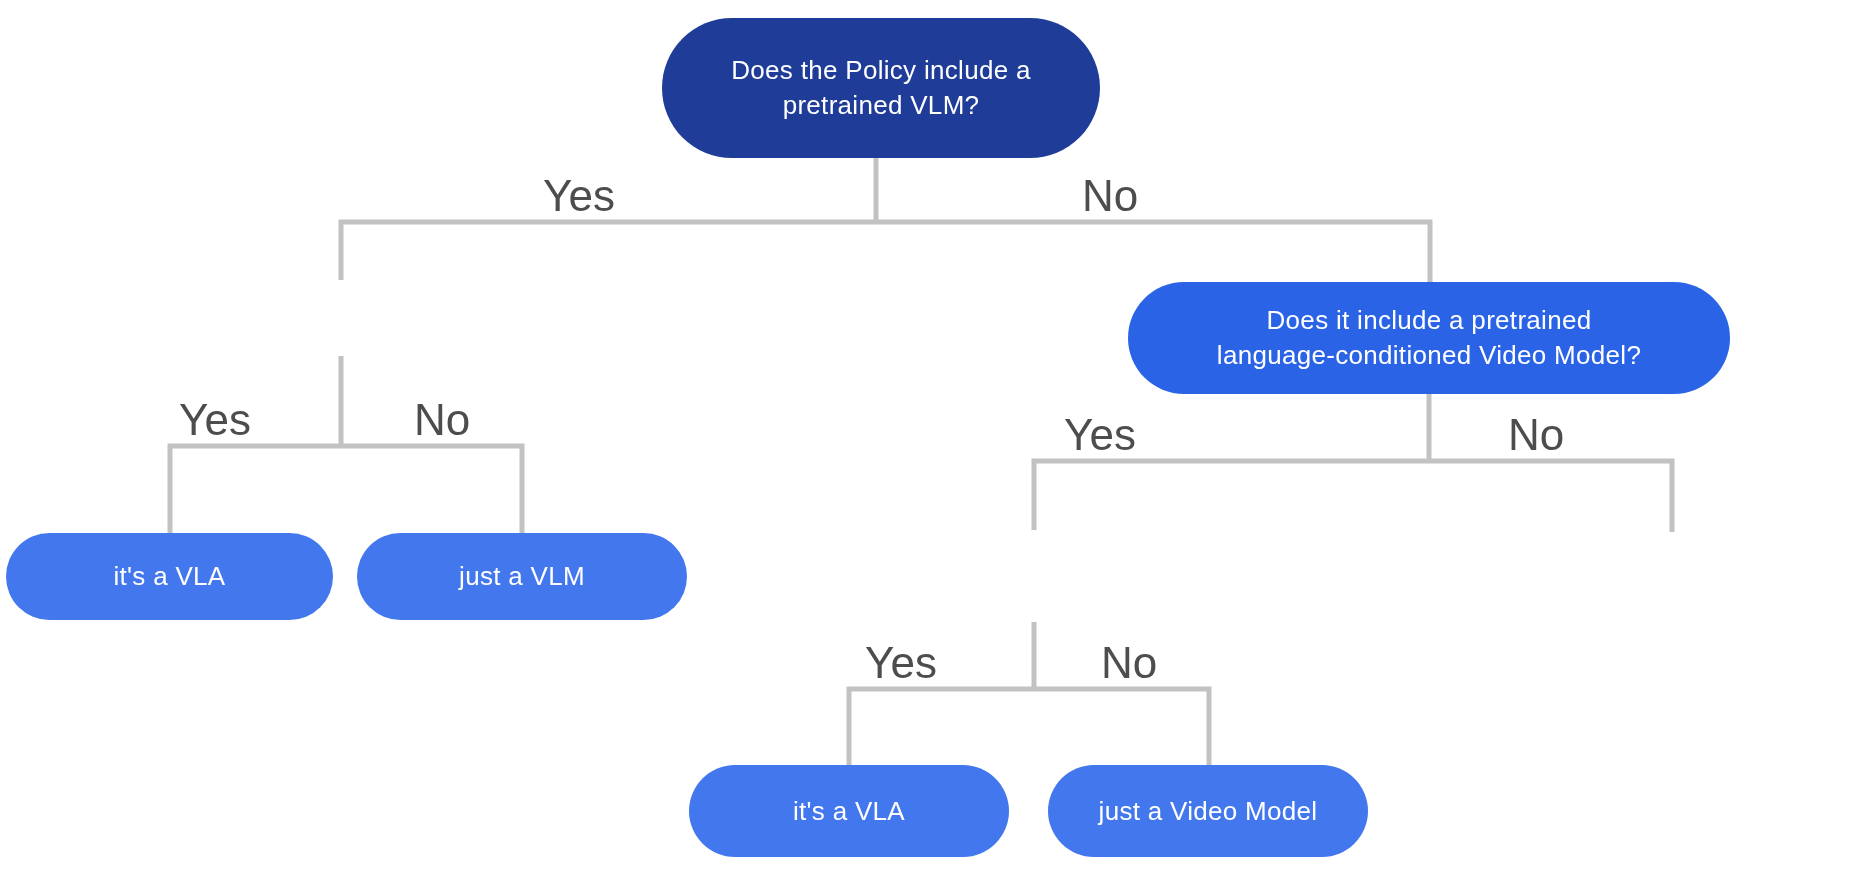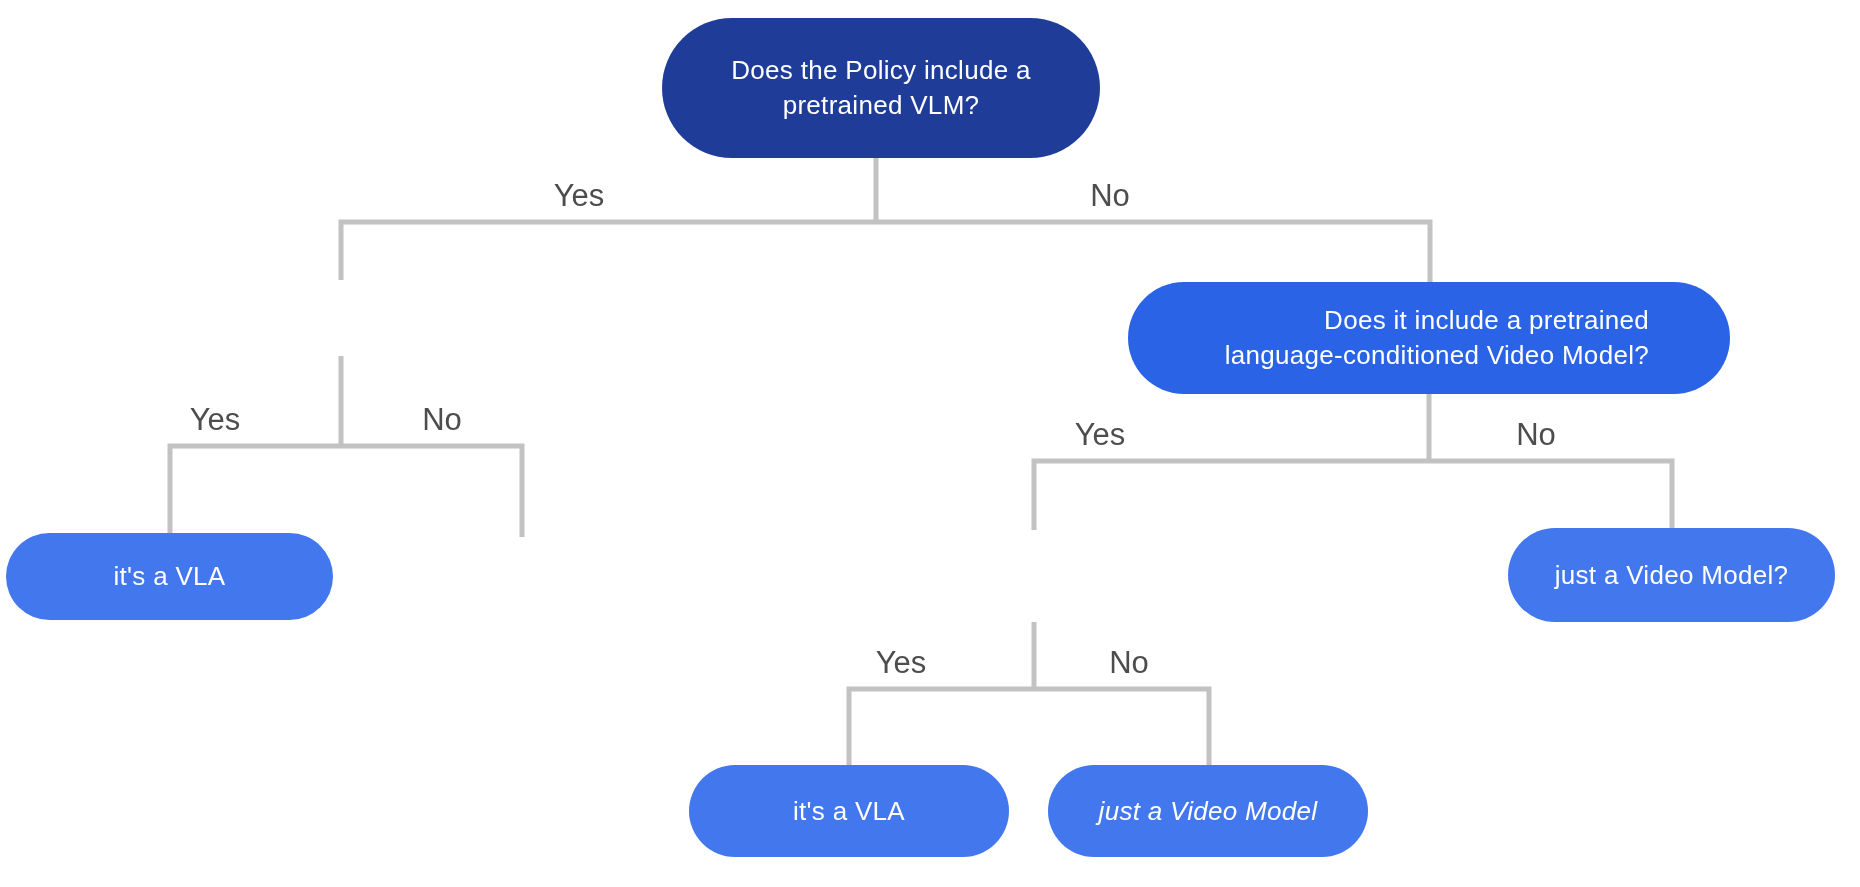--- a/index.html
+++ b/index.html
@@ -41,21 +41,21 @@
   }
   .node .txt { display: block; }
   .lvl1 { background: var(--level1, #1f3d98); }
   .lvl2 { background: var(--level2, #2a63e6); }
   .lvl3 { background: var(--level3, #4377ed); }
   .edge-label {
     position: absolute;
     z-index: 3;
     transform: translate(-50%, -50%);
     color: var(--label, #4d4d4d);
-    font-size: 31px;
+    font-size: 44px;
     line-height: 44px;
     white-space: nowrap;
   }
 </style>
 </head>
 <body>
 
 <div class="canvas">
 
   <svg class="wires" viewBox="0 0 1860 887" xmlns="http://www.w3.org/2000/svg">
@@ -67,39 +67,39 @@
     <path d="M1034,530 L1034,461 L1672,461 L1672,532"></path>
     <path d="M1034,622 L1034,691"></path>
     <path d="M849,768 L849,689 L1209,689 L1209,768"></path>
   </svg>
 
   <div class="node lvl1" style="left:662px; top:18px; width:438px; height:140px; border-radius:70px;">
     <span class="txt" style="max-width:345px;">Does the Policy include a pretrained VLM?</span>
   </div>
 
 
-  <div class="node lvl2" style="left:1128px; top:282px; width:602px; height:112px; border-radius:56px;text-align:right;">
+  <div class="node lvl2" style="left:1128px; top:282px; width:602px; height:112px; border-radius:56px;">
     <span class="txt" style="max-width:440px;">Does it include a pretrained language-conditioned Video Model?</span>
   </div>
 
   <div class="node lvl3" style="left:6px; top:533px; width:327px; height:87px; border-radius:44px;">
     <span class="txt">it's a VLA</span>
   </div>
 
+  <div class="node lvl3" style="left:357px; top:533px; width:330px; height:87px; border-radius:44px;">
+    <span class="txt">just a VLM</span>
+  </div>
 
 
-  <div class="node lvl3" style="left:1508px; top:528px; width:327px; height:94px; border-radius:47px;">
-    <span class="txt">just a Video Model?</span>
-  </div>
 
   <div class="node lvl3" style="left:689px; top:765px; width:320px; height:92px; border-radius:46px;">
     <span class="txt">it's a VLA</span>
   </div>
 
-  <div class="node lvl3" style="left:1048px; top:765px; width:320px; height:92px; border-radius:46px;font-style:italic;">
+  <div class="node lvl3" style="left:1048px; top:765px; width:320px; height:92px; border-radius:46px;">
     <span class="txt">just a Video Model</span>
   </div>
 
   <div class="edge-label" style="left:579px; top:196px;">Yes</div>
   <div class="edge-label" style="left:1110px; top:196px;">No</div>
 
   <div class="edge-label" style="left:215px; top:420px;">Yes</div>
   <div class="edge-label" style="left:442px; top:420px;">No</div>
 
   <div class="edge-label" style="left:1100px; top:435px;">Yes</div>

